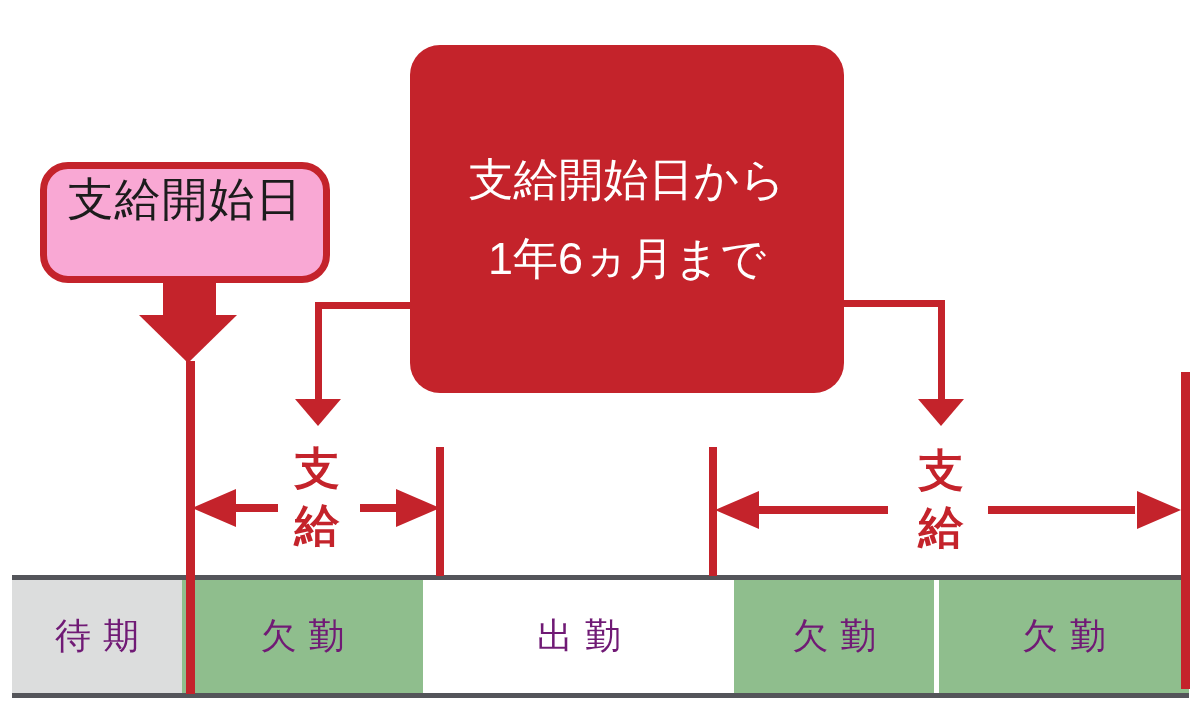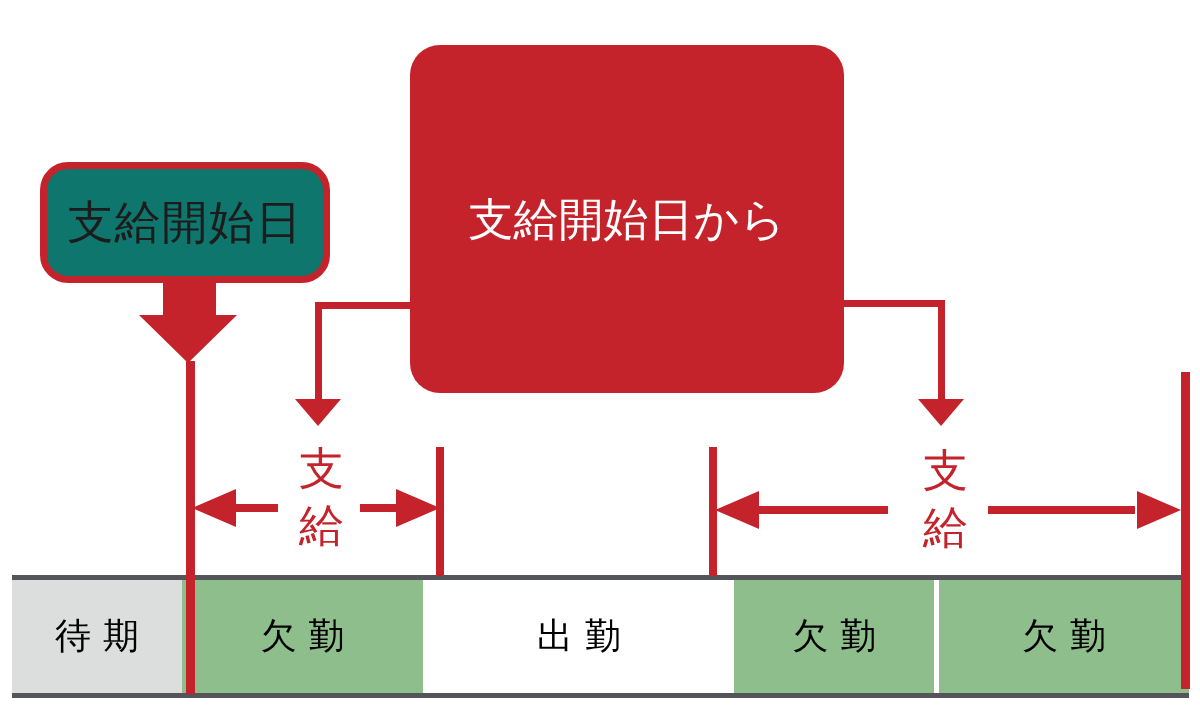--- a/index.html
+++ b/index.html
@@ -18,24 +18,24 @@
   .canvas{
     position:relative;
     width:1200px;height:720px;
     background:#fff;
     overflow:hidden;
   }
   
   .callout{
     position:absolute;left:40px;top:162px;width:290px;height:121px;
     box-sizing:border-box;
-    background:#0f766e;
+    background:#f9a8d4;
     border:7px solid var(--red);
     border-radius:28px;
-    display:flex;align-items:center;justify-content:center;
+    display:flex;justify-content:center;
   }
   .callout-label{
     font-size:46px;color:var(--ink);letter-spacing:1px;white-space:nowrap;
   }
   
   .block-arrow-shaft{
     position:absolute;left:163px;top:281px;width:53px;height:36px;
     background:var(--red);
   }
   .block-arrow-head{
@@ -86,22 +86,22 @@
     border-right:44px solid var(--red);
   }
   .head-right{
     position:absolute;width:0;height:0;
     border-top:19px solid transparent;
     border-bottom:19px solid transparent;
     border-left:44px solid var(--red);
   }
   .span-label{
     position:absolute;width:54px;
-    font-size:45px;font-weight:normal;color:var(--red);
-    line-height:57px;text-align:right;
+    font-size:45px;font-weight:bold;color:var(--red);
+    line-height:57px;text-align:center;
     word-break:break-all;
   }
   .s1-head-left{left:192px;top:489px;}
   .s1-line-a{left:234px;top:504px;width:44px;}
   .s1-line-b{left:360px;top:504px;width:40px;}
   .s1-head-right{left:396px;top:489px;}
   .s1-label{left:290px;top:440px;}
   .s2-head-left{left:715px;top:491px;}
   .s2-line-a{left:757px;top:506px;width:131px;}
   .s2-line-b{left:988px;top:506px;width:147px;}
@@ -114,21 +114,21 @@
     border-top:5px solid var(--bar-border);
     border-bottom:5px solid var(--bar-border);
     display:flex;
     z-index:2;
   }
   .seg{
     display:flex;align-items:center;justify-content:center;
     box-sizing:border-box;height:100%;
   }
   .seg-label{
-    font-size:36px;color:#000000;letter-spacing:12px;text-indent:12px;white-space:nowrap;
+    font-size:36px;color:#701a75;letter-spacing:12px;text-indent:12px;white-space:nowrap;
   }
   .seg-waiting{width:178px;background:var(--gray);}
   .seg-absence1{width:253px;background:var(--green);}
   .seg-attendance{width:326px;background:#fff;}
   .seg-absence2{width:214px;background:var(--green);border-right:5px solid #fff;}
   .seg-absence3{width:262px;background:var(--green);}
 </style>
 </head>
 <body>
 
@@ -142,20 +142,21 @@
 
   <div class="h-line bracket-left-h"></div>
   <div class="v-line bracket-left-v"></div>
   <div class="down-head bracket-left-head"></div>
   <div class="h-line bracket-right-h"></div>
   <div class="v-line bracket-right-v"></div>
   <div class="down-head bracket-right-head"></div>
 
   <div class="note">
     <div class="note-line">支給開始日から</div>
+    <div class="note-line">1年6ヵ月まで</div>
   </div>
 
   <div class="marker marker-start"></div>
   <div class="marker marker-span1-end"></div>
   <div class="marker marker-span2-start"></div>
   <div class="marker marker-end"></div>
 
   <div class="head-left s1-head-left"></div>
   <div class="span-line s1-line-a"></div>
   <div class="span-label s1-label">支給</div>

